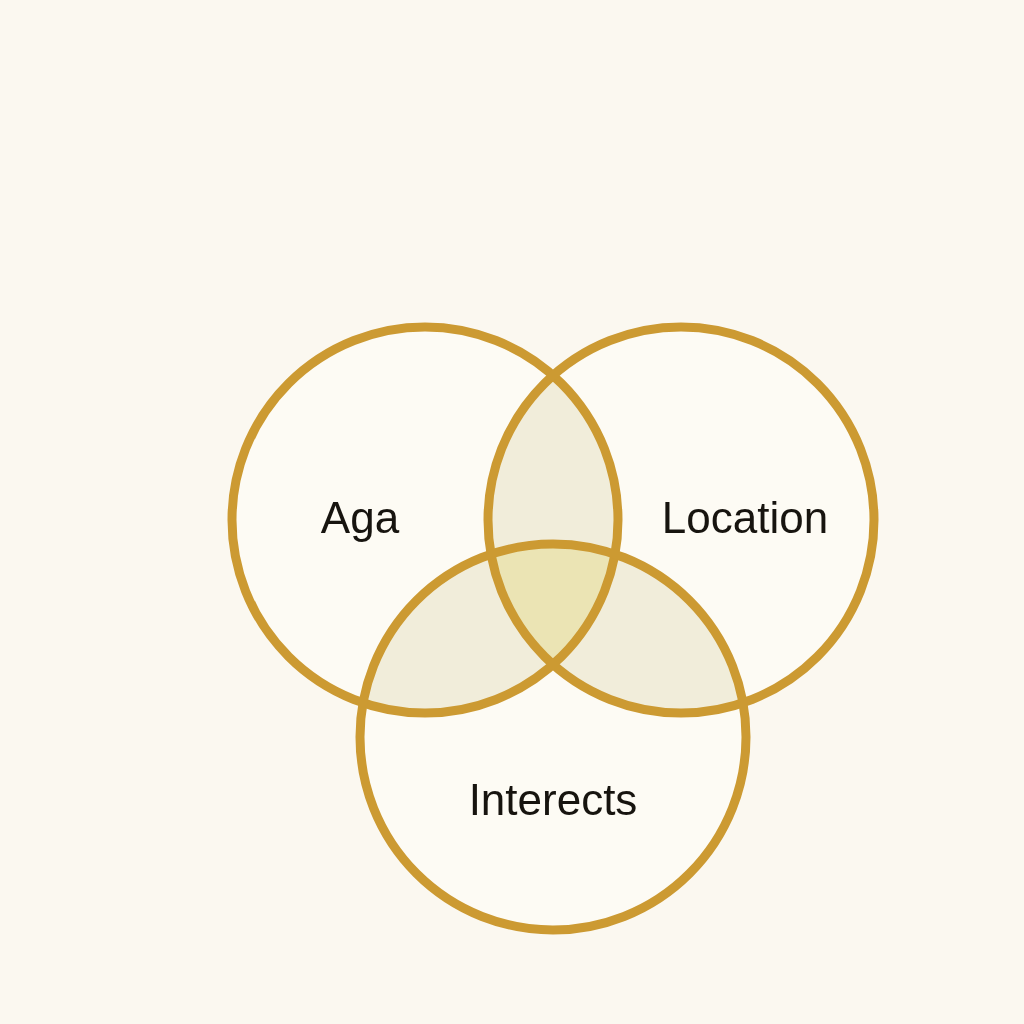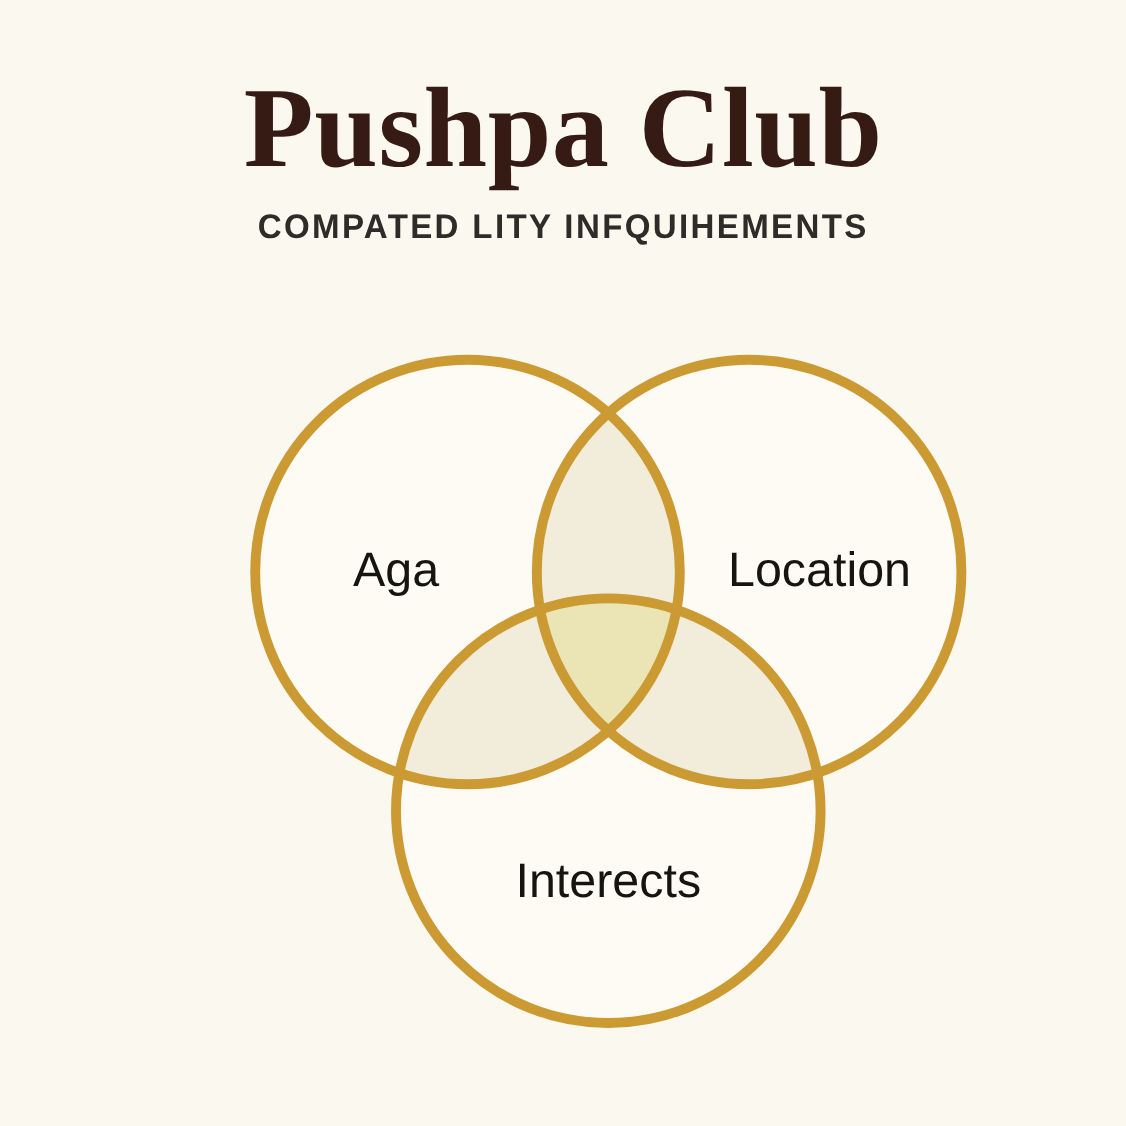--- a/index.html
+++ b/index.html
@@ -70,24 +70,20 @@
     font-size: 44px;
     font-weight: 400;
     fill: #17140F;
   }
 </style>
 </head>
 <body>
 
 <div id="canvas" style="background: rgb(251, 248, 240);">
 
-  <div id="header">
-    <h1 id="title" style="color: rgb(53, 27, 20);">Pushpa Club</h1>
-    <div id="subtitle" style="color: rgb(46, 43, 40);">COMPATED LITY INFQUIHEMENTS</div>
-  </div>
 
   <div id="venn-wrap">
     <svg id="venn-svg" viewBox="0 0 1024 700">
       <defs>
 
         <clipPath id="clip-left">
           <circle cx="385" cy="240" r="193"></circle>
         </clipPath>
         <clipPath id="clip-right">
           <circle cx="641" cy="240" r="193"></circle>

